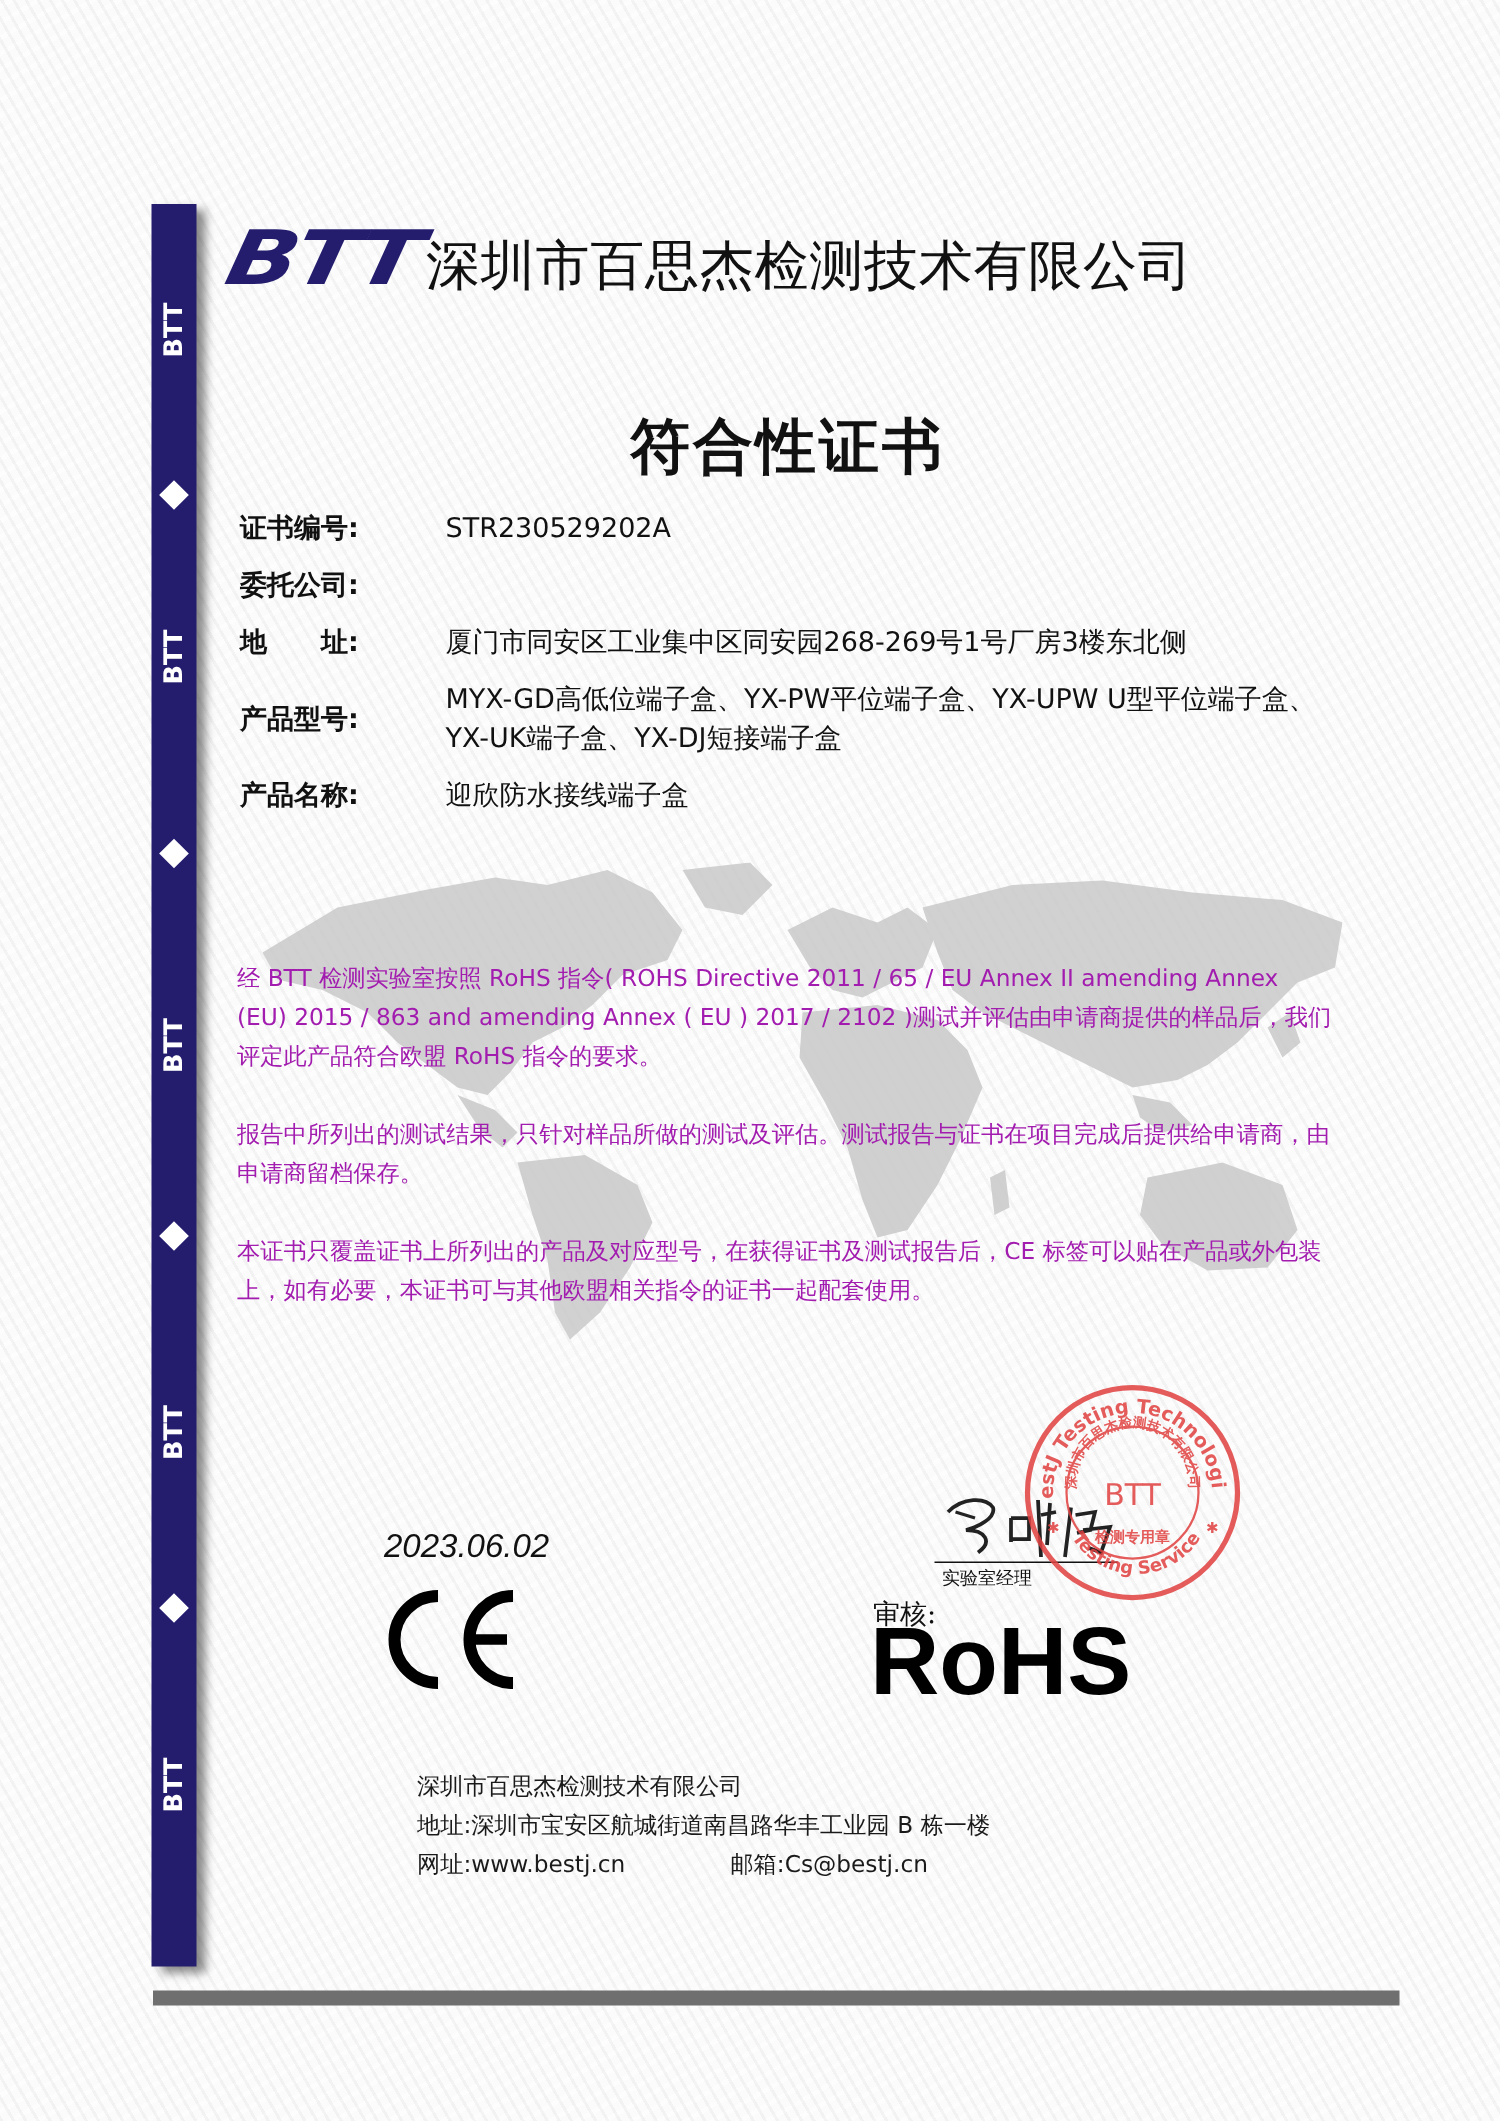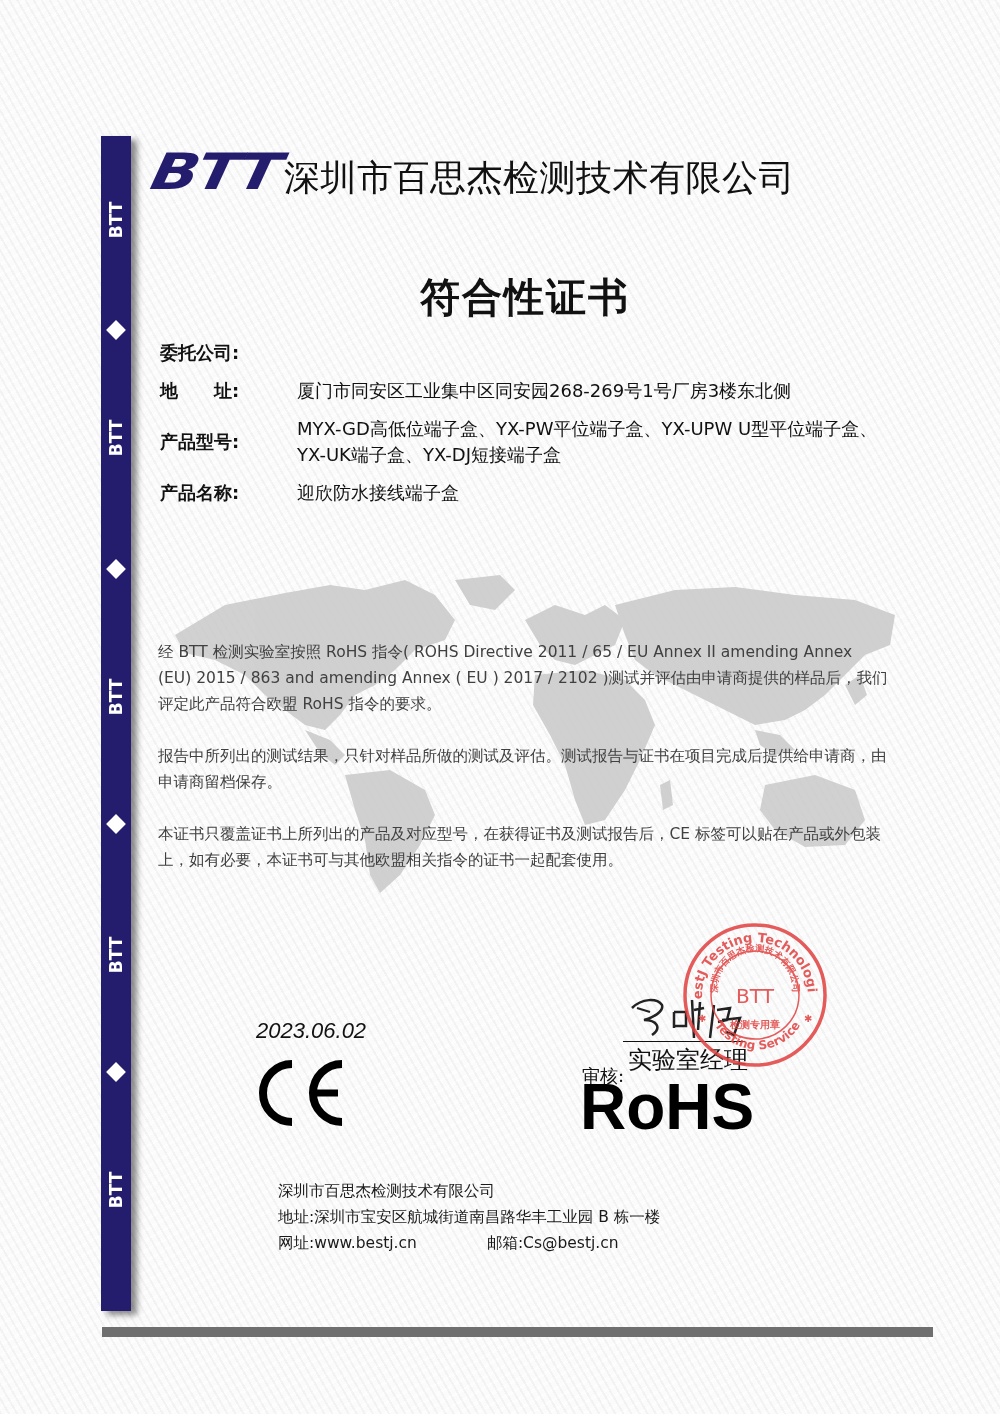--- a/index.html
+++ b/index.html
@@ -56,32 +56,32 @@
   .info-row { display: flex; font-size: 18px; line-height: 26px; margin-bottom: 12px; }
   .info-row .lbl { width: 137px; font-weight: bold; flex: none; display:flex; align-items:center; }
   .info-row .val { flex: 1; }
   .info-row.multi .val { line-height: 26px; }
 
   
   .map { left: 155px; top: 575px; width: 740px; height: 320px; }
 
   .para {
     left: 158px; width: 732px; font-size: 15.5px; line-height: 26px;
-    font-family: "DejaVu Sans", sans-serif; color: #404040;
+    font-family: "DejaVu Sans", sans-serif; color: #a21caf;
   }
 
   .date { left: 256px; top: 1018px; font-style: italic; font-size: 22px; font-family: "Liberation Sans", sans-serif; }
   .ce { left: 254px; top: 1058px; }
   .rohs {
     left: 580px; top: 1070px; font-family: "Liberation Sans", sans-serif; font-weight: bold;
     font-size: 64px; letter-spacing: 0px; color: #000;
   }
   .review-label { left: 582px; top: 1064px; font-size: 18px; font-family: "DejaVu Serif", serif; }
   .review-line { left: 623px; top: 1041px; width: 122px; height: 1px; background: #111; }
-  .review-sub { left: 628px; top: 1044px; font-size: 24px; font-family: "DejaVu Serif", serif; }
+  .review-sub { left: 628px; top: 1044px; font-size: 12px; font-family: "DejaVu Serif", serif; }
   .signature { left: 622px; top: 990px; }
   .stamp { left: 680px; top: 920px; }
 
   .footer { left: 278px; top: 1178px; font-size: 15.5px; line-height: 26px; font-family: "DejaVu Sans", sans-serif; color: #1a1a1a; }
   .footer .row { display: flex; }
   .footer .gap { width: 70px; }
 </style>
 </head>
 <body>
 
@@ -130,20 +130,24 @@
 
     <path d="M610,210 L660,200 L700,215 L710,245 L690,270 L650,272 L620,255 L605,235 Z"></path>
   </g>
 </svg>
 
 <div class="abs logo">BTT</div>
 <div class="abs company-title">深圳市百思杰检测技术有限公司</div>
 <div class="abs cert-title">符合性证书</div>
 
 <div class="abs info">
+  <div class="info-row">
+    <div class="lbl">证书编号:</div>
+    <div class="val">STR230529202A</div>
+  </div>
   <div class="info-row">
     <div class="lbl">委托公司:</div>
   </div>
   <div class="info-row">
     <div class="lbl">地　　址:</div>
     <div class="val">厦门市同安区工业集中区同安园268-269号1号厂房3楼东北侧</div>
   </div>
   <div class="info-row multi">
     <div class="lbl">产品型号:</div>
     <div class="val">MYX-GD高低位端子盒、YX-PW平位端子盒、YX-UPW U型平位端子盒、YX-UK端子盒、YX-DJ短接端子盒</div>

